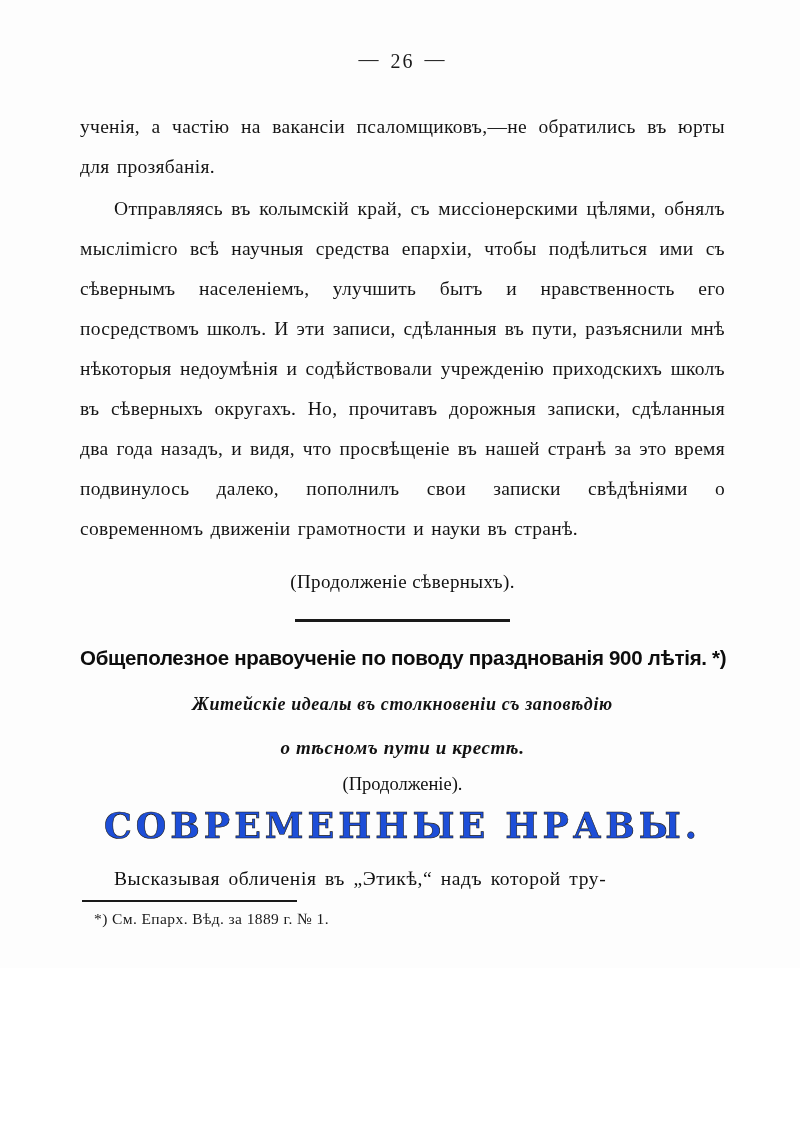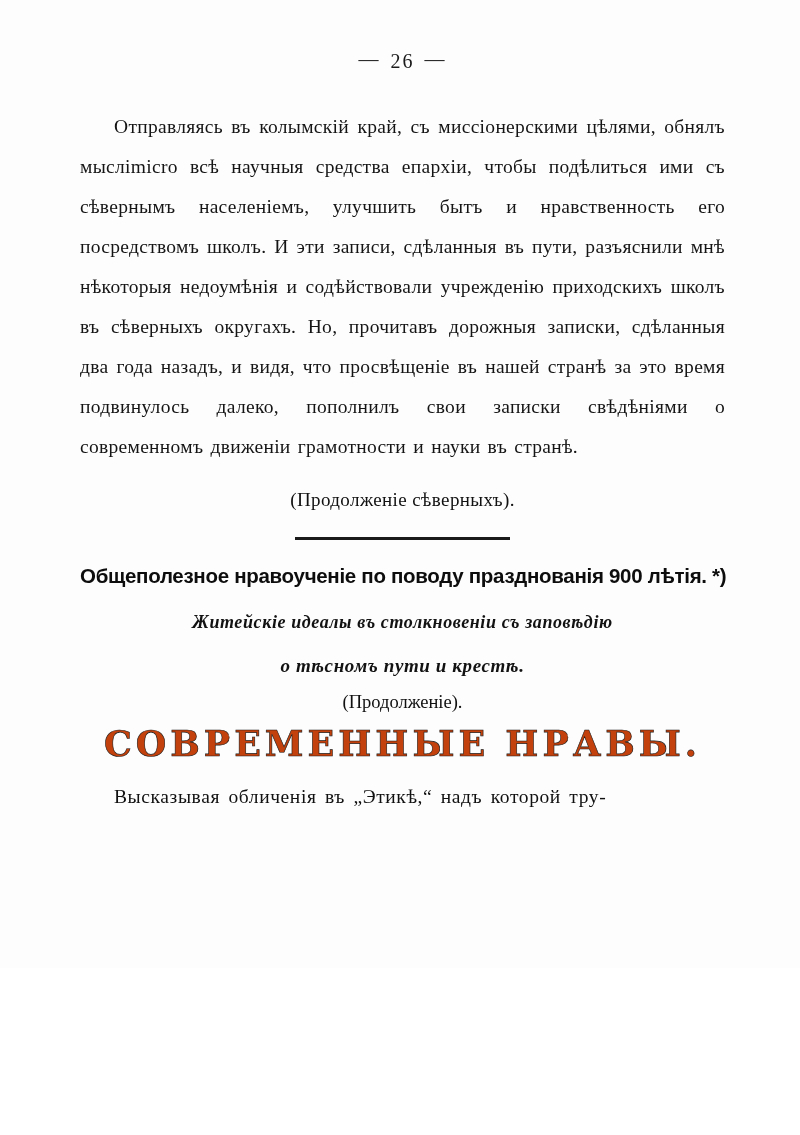--- a/index.html
+++ b/index.html
@@ -96,21 +96,21 @@
   .small-continuation {
     text-align: center;
     font-size: 18.5px;
     margin: 8px 0 6px 0;
   }
   .section-heading {
     text-align: center;
     font-family: "DejaVu Serif", serif;
     font-size: 35px;
     letter-spacing: 4px;
-    color: #c2410c;
+    color: #1d4ed8;
     margin: 10px 0 14px 0;
     -webkit-text-stroke: 0.6px #1a1a1a;
   }
   .last-par {
     font-size: 19.5px;
     line-height: 38px;
     text-indent: 34px;
     letter-spacing: 0.6px;
     word-spacing: 3px;
     margin: 0;
@@ -136,32 +136,37 @@
 </style>
 </head>
 <body>
 
 <div class="page">
 
   <div class="page-number">
     <span class="dash">—</span><span>26</span><span class="dash">—</span>
   </div>
 
+  <p class="body-par">ученія, а частію на вакансіи псаломщиковъ,—не обратились въ юрты для прозябанія.</p>
 
   <p class="body-par indent">Отправляясь въ колымскій край, съ миссіонерскими цѣлями, обнялъ мысліmicro всѣ научныя средства епархіи, чтобы подѣлиться ими съ сѣвернымъ населеніемъ, улучшить бытъ и нравственность его посредствомъ школъ. И эти записи, сдѣланныя въ пути, разъяснили мнѣ нѣкоторыя недоумѣнія и содѣйствовали учрежденію приходскихъ школъ въ сѣверныхъ округахъ. Но, прочитавъ дорожныя записки, сдѣланныя два года назадъ, и видя, что просвѣщеніе въ нашей странѣ за это время подвинулось далеко, пополнилъ свои записки свѣдѣніями о современномъ движеніи грамотности и науки въ странѣ.</p>
 
   <div class="continuation">(Продолженіе сѣверныхъ).</div>
 
   <div class="rule"></div>
 
   <h1 class="article-title">Общеполезное нравоученіе по поводу празднованія 900 лѣтія. *)</h1>
 
   <div class="subtitle">Житейскіе идеалы въ столкновеніи съ заповѣдію</div>
   <div class="subtitle-line2">о тѣсномъ пути и крестѣ.</div>
 
   <div class="small-continuation">(Продолженіе).</div>
 
   <h2 class="section-heading">СОВРЕМЕННЫЕ НРАВЫ.</h2>
 
   <p class="last-par">Высказывая обличенія въ „Этикѣ,“ надъ которой тру-</p>
 
+  <div class="footnote-wrap">
+    <div class="footnote-rule"></div>
+    <div class="footnote-text">*) См. Епарх. Вѣд. за 1889 г. № 1.</div>
+  </div>
 
 </div>
 
 </body></html>

